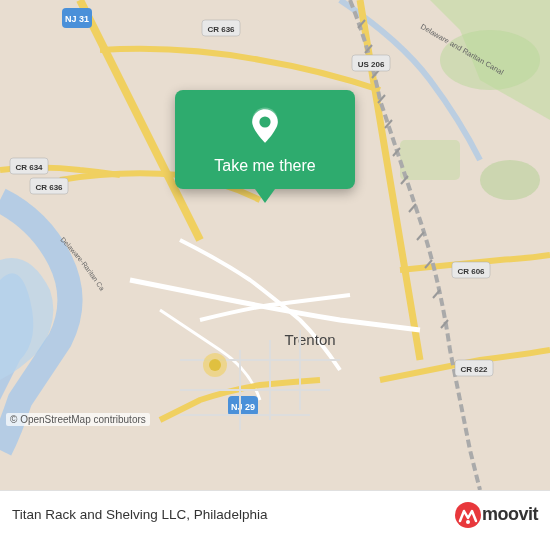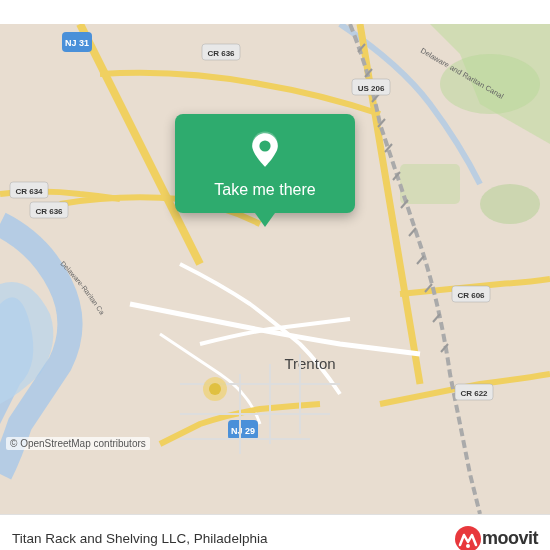--- a/index.html
+++ b/index.html
@@ -10,21 +10,20 @@
       font-family: Arial, sans-serif;
       position: relative;
     }
 
     #map-container {
       width: 550px;
       height: 490px;
       position: relative;
       overflow: hidden;
       background-color: #e8e0d8;
-      margin-top: 24px;
     }
 
     
     #map-svg {
       width: 100%;
       height: 100%;
     }
 
     
     #popup-card {

